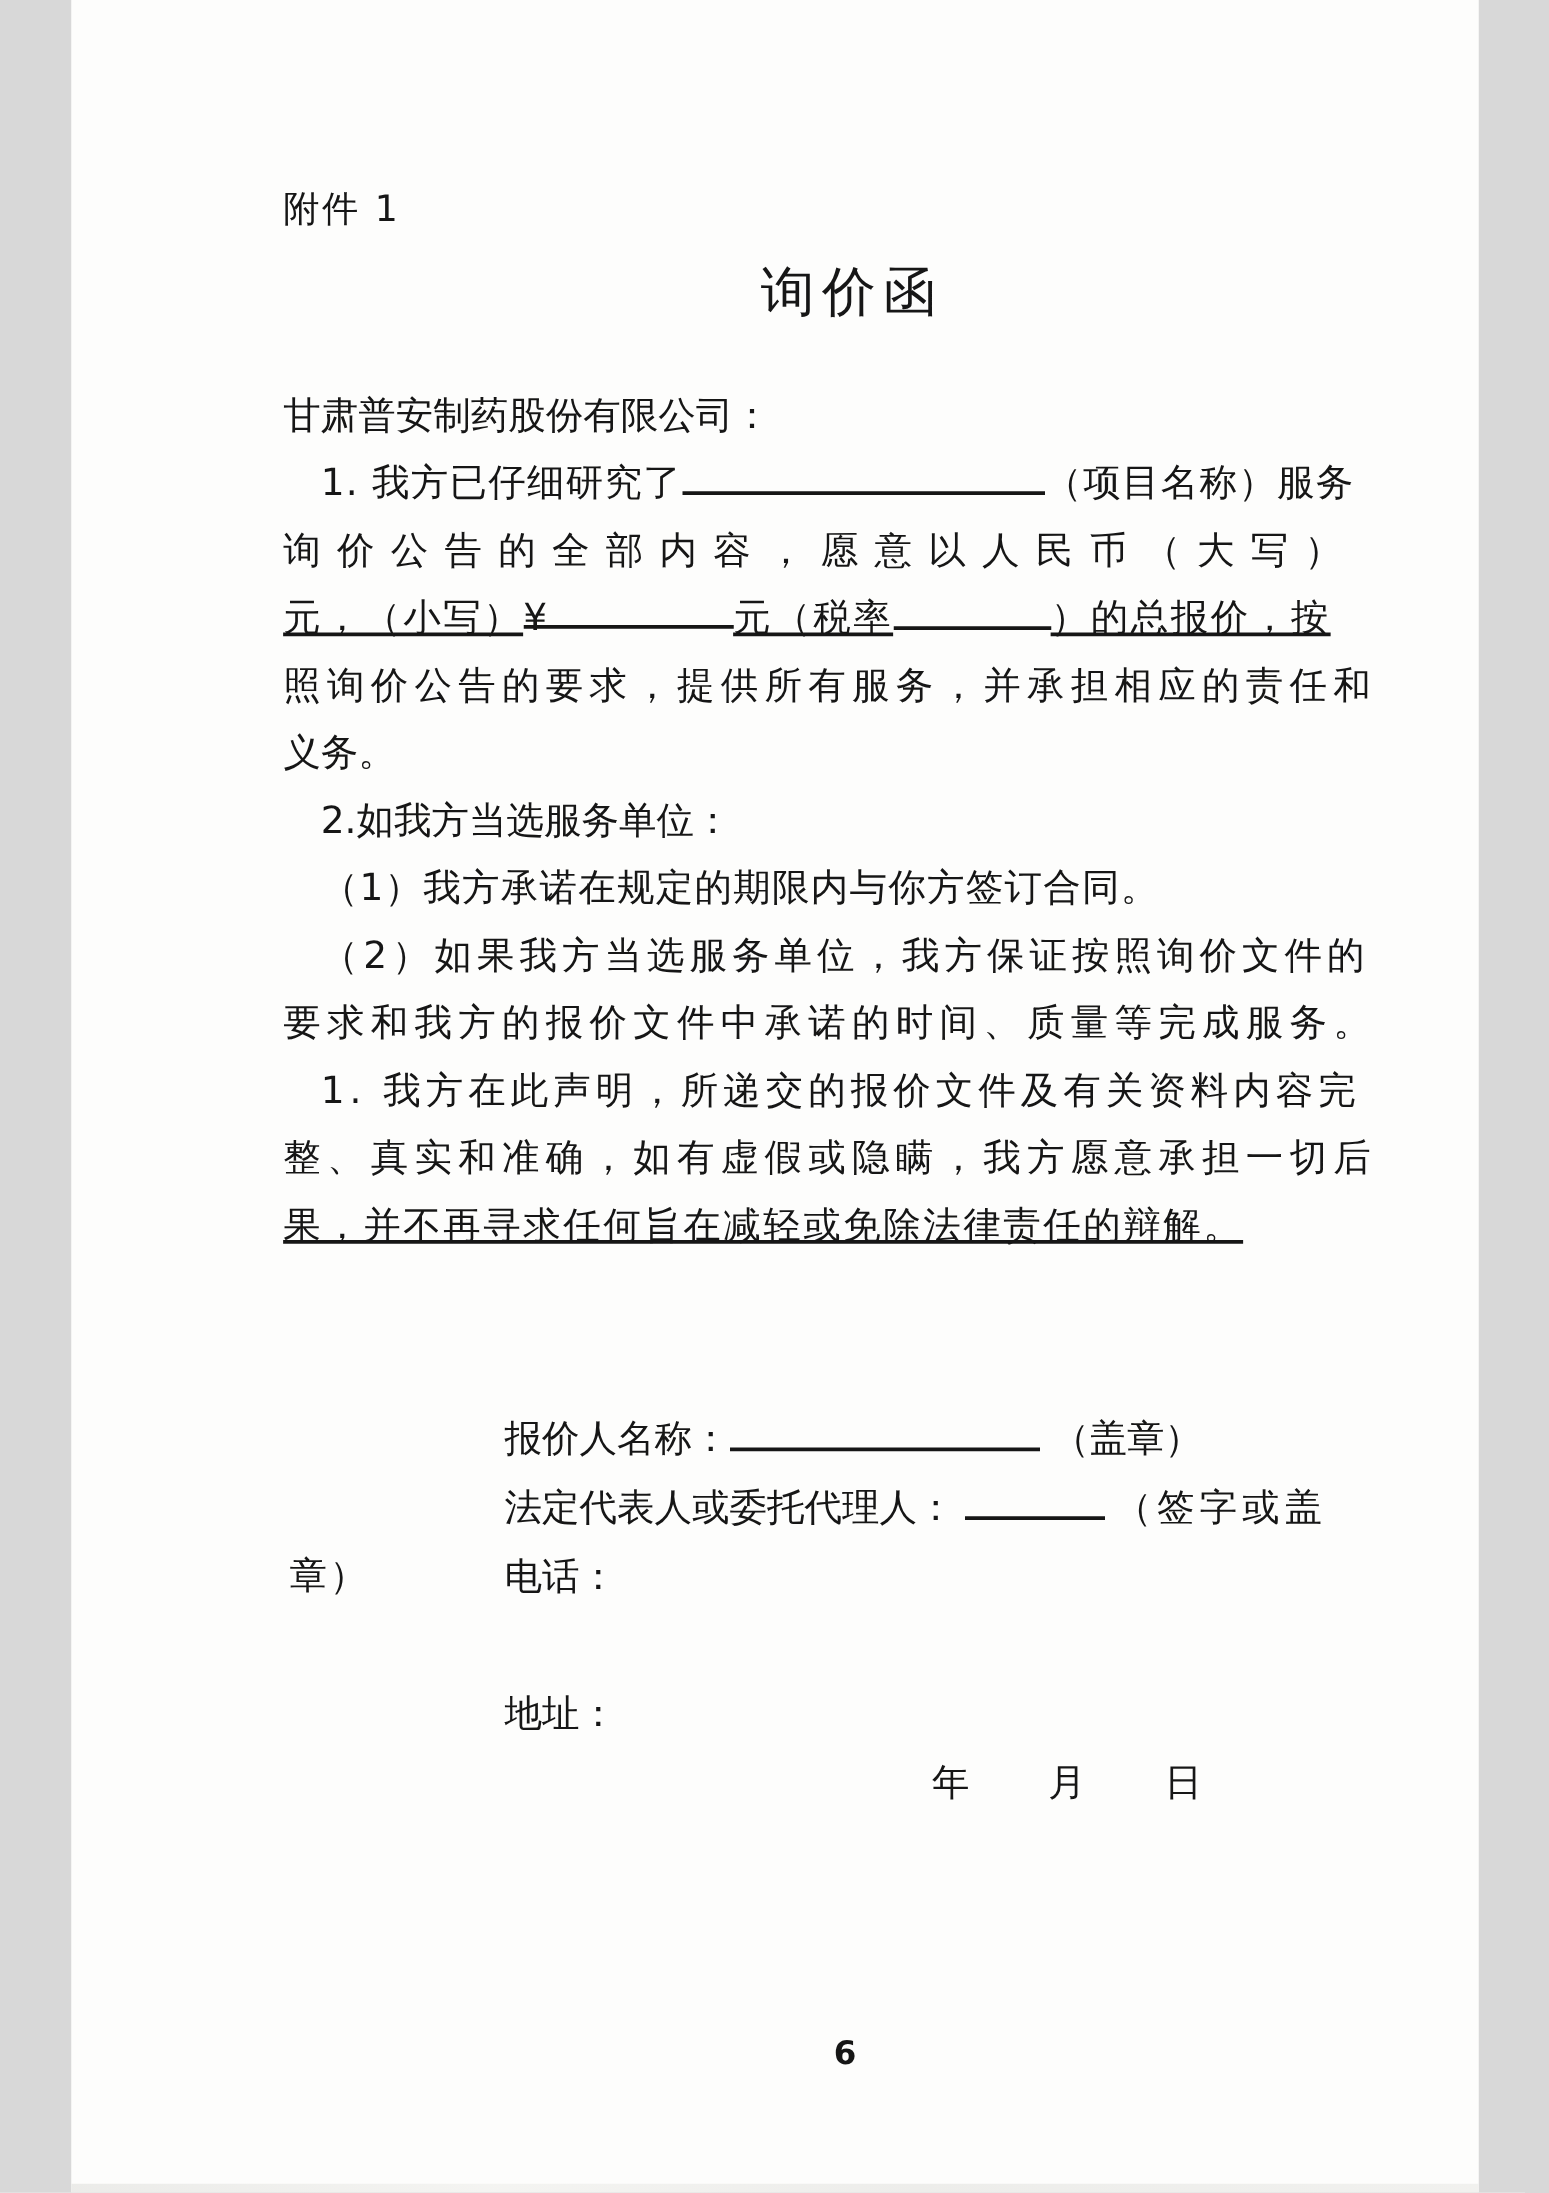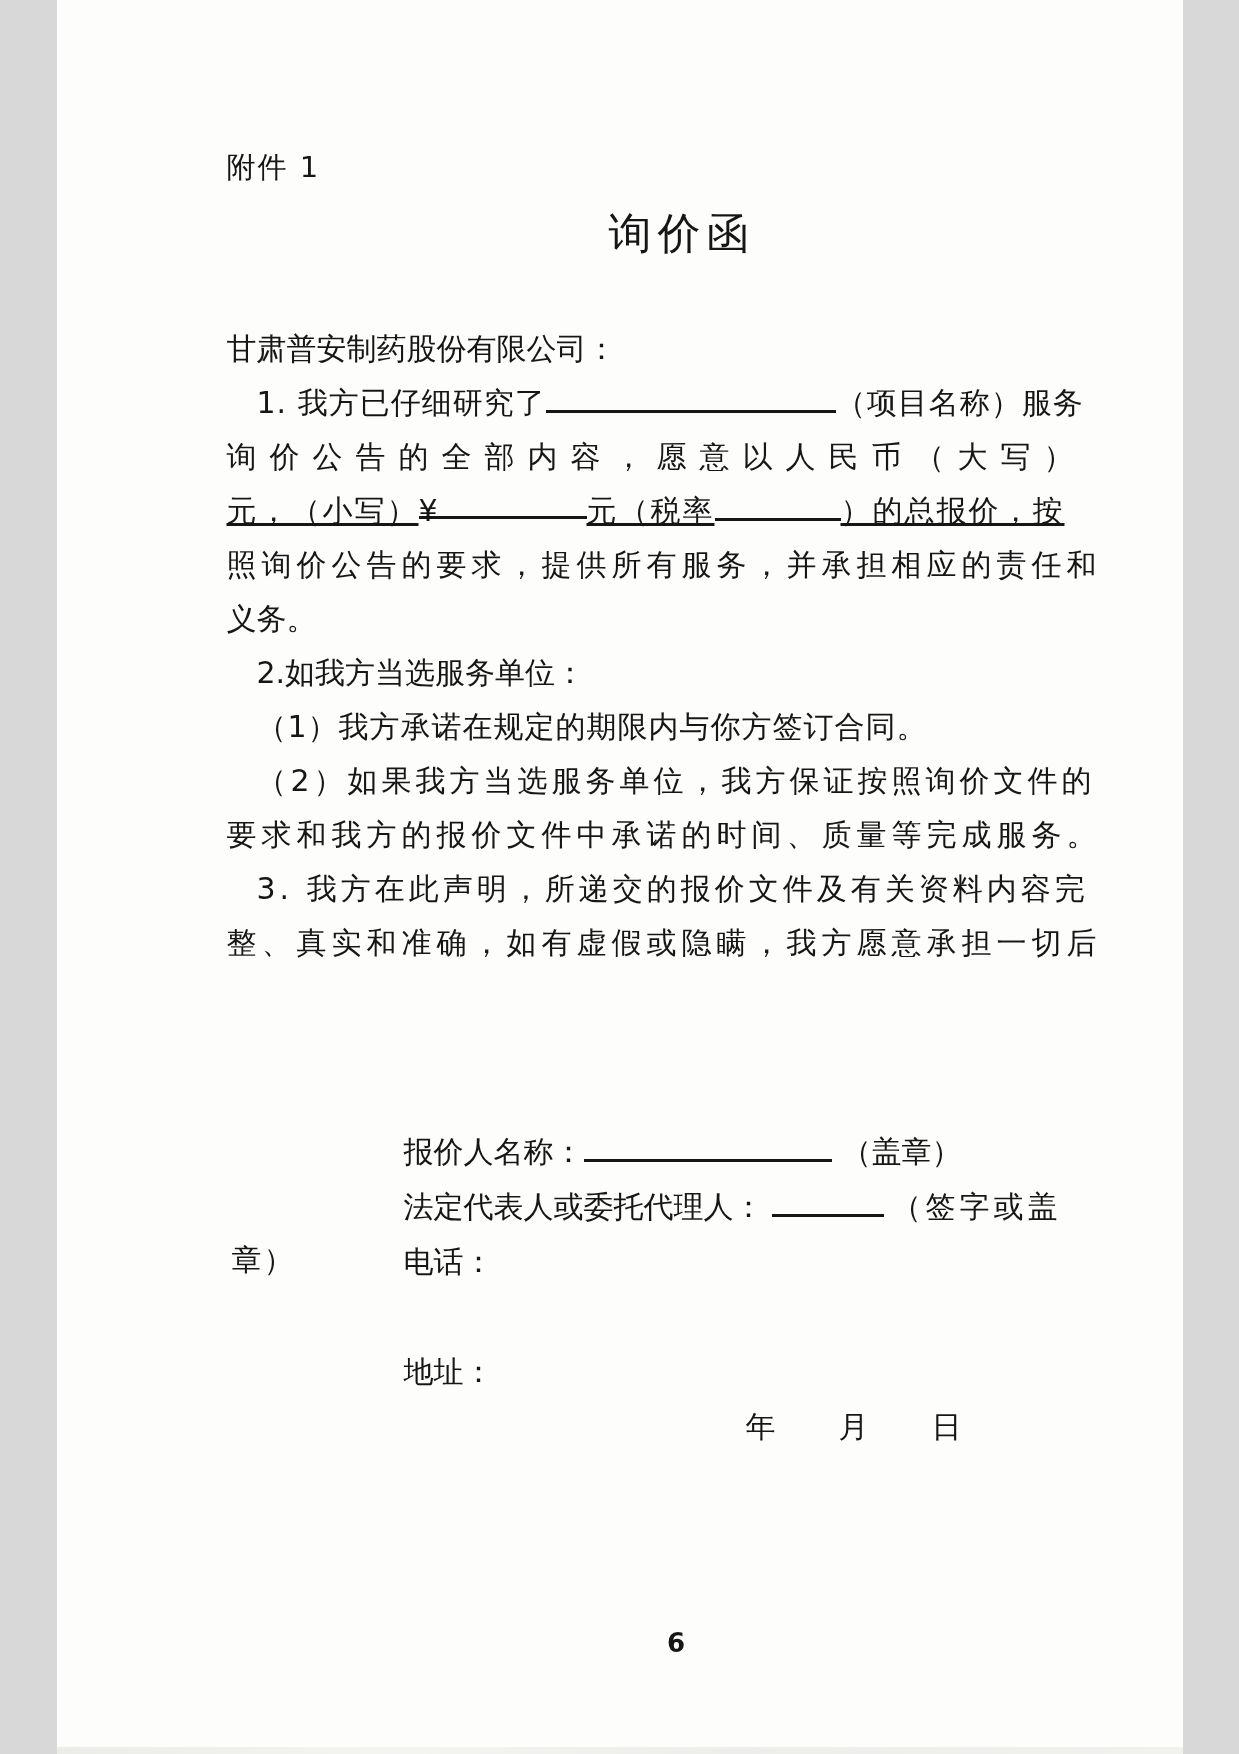--- a/index.html
+++ b/index.html
@@ -16,21 +16,21 @@
     position:absolute; left:170px; top:148px;
     font-size:29px; letter-spacing:2px;
   }
   .doc-title {
     position:absolute; left:0; top:205px; width:1239px;
     text-align:center;
     font-size:43px; letter-spacing:6px; padding-left:6px;
     font-weight:500;
   }
   .body-text {
-    position:absolute; left:170px; top:322px; width:880px;
+    position:absolute; left:170px; top:306px; width:880px;
     font-size:30px; line-height:54px;
   }
   .line { white-space:nowrap; height:54px; }
   .ind { padding-left:30px; }
   .ls13 { letter-spacing:13px; }
   .ls5  { letter-spacing:5px; }
   .ls4  { letter-spacing:4px; }
   .ls2  { letter-spacing:2px;text-decoration:underline; }
   .ls1  { letter-spacing:1px; }
   .blank {
@@ -95,24 +95,25 @@
     <div class="line">义务。</div>
 
     <div class="line ind">2.如我方当选服务单位：</div>
 
     <div class="line ind ls1">（1）我方承诺在规定的期限内与你方签订合同。</div>
 
     <div class="line ind ls4">（2）如果我方当选服务单位，我方保证按照询价文件的</div>
 
     <div class="line ls5">要求和我方的报价文件中承诺的时间、质量等完成服务。</div>
 
-    <div class="line ind ls4">3. 我方在此声明，所递交的报价文件及有关资料内容完</div>
+    <div class="line ind ls4">1. 我方在此声明，所递交的报价文件及有关资料内容完</div>
 
     <div class="line ls5">整、真实和准确，如有虚假或隐瞒，我方愿意承担一切后</div>
 
+    <div class="line ls2">果，并不再寻求任何旨在减轻或免除法律责任的辩解。</div>
 
   </div>
 
   <div class="signature-block">
 
     <div class="sig-line">
       <span>报价人名称：</span><span class="blank blank-bidder"></span><span>（盖章）</span>
     </div>
 
     <div class="sig-line">

